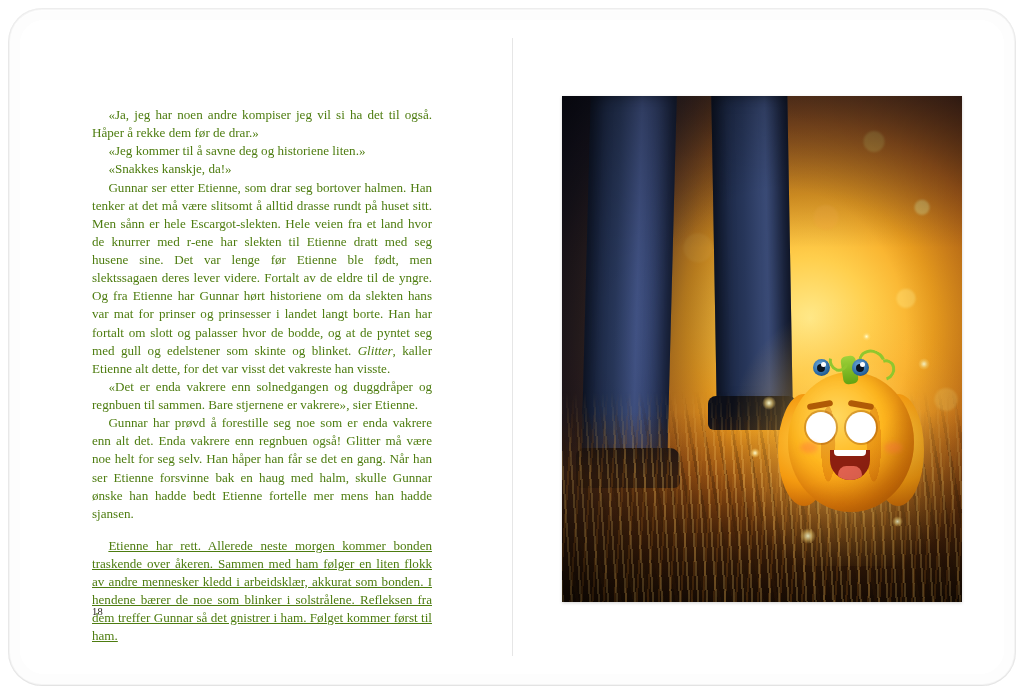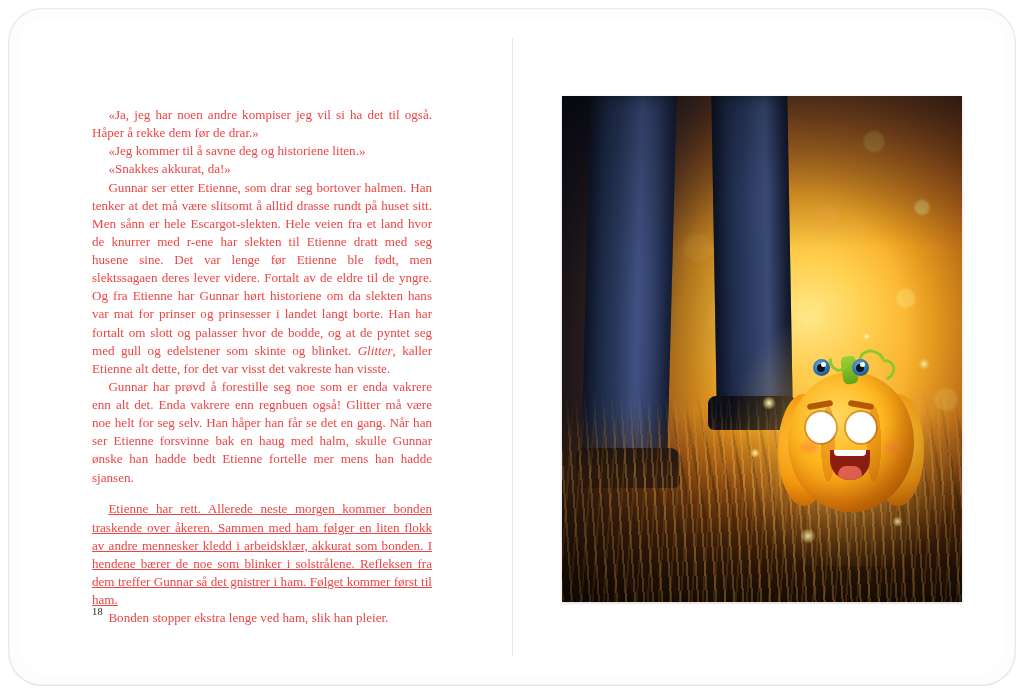--- a/index.html
+++ b/index.html
@@ -70,21 +70,21 @@
   }
 
   
   #left-page-body {
     position: absolute;
     left: 72px;
     top: 86px;
     width: 340px;
     font-size: 13.1px;
     line-height: 1.385;
-    color: #ef4444;
+    color: #4d7c0f;
     text-align: justify;
     hyphens: auto;
   }
   #left-page-body p {
     margin: 0;
     text-indent: 1.25em;
   }
   #left-page-body p.gap {
     margin-top: 1.05em;
     text-decoration: underline;
@@ -324,25 +324,25 @@
 
 <div id="device">
   <div id="device-inner">
 
     <div id="spread">
 
       <div class="page" id="page-left">
         <div id="left-page-body">
           <p>«Ja, jeg har noen andre kompiser jeg vil si ha det til også. Håper å rekke dem før de drar.»</p>
           <p>«Jeg kommer til å savne deg og historiene liten.»</p>
-          <p>«Snakkes akkurat, da!»</p>
+          <p>«Snakkes kanskje, da!»</p>
           <p>Gunnar ser etter Etienne, som drar seg bortover halmen. Han tenker at det må være slitsomt å alltid drasse rundt på huset sitt. Men sånn er hele Escargot-slekten. Hele veien fra et land hvor de knurrer med r-ene har slekten til Etienne dratt med seg husene sine. Det var lenge før Etienne ble født, men slektssagaen deres lever videre. Fortalt av de eldre til de yngre. Og fra Etienne har Gunnar hørt historiene om da slekten hans var mat for prinser og prinsesser i landet langt borte. Han har fortalt om slott og palasser hvor de bodde, og at de pyntet seg med gull og edelstener som skinte og blinket. <span class="italic">Glitter</span>, kaller Etienne alt dette, for det var visst det vakreste han visste.</p>
+          <p>«Det er enda vakrere enn solnedgangen og duggdråper og regnbuen til sammen. Bare stjernene er vakrere», sier Etienne.</p>
           <p>Gunnar har prøvd å forestille seg noe som er enda vakrere enn alt det. Enda vakrere enn regnbuen også! Glitter må være noe helt for seg selv. Han håper han får se det en gang. Når han ser Etienne forsvinne bak en haug med halm, skulle Gunnar ønske han hadde bedt Etienne fortelle mer mens han hadde sjansen.</p>
           <p class="gap">Etienne har rett. Allerede neste morgen kommer bonden traskende over åkeren. Sammen med ham følger en liten flokk av andre mennesker kledd i arbeidsklær, akkurat som bonden. I hendene bærer de noe som blinker i solstrålene. Refleksen fra dem treffer Gunnar så det gnistrer i ham. Følget kommer først til ham.</p>
-          <p>Bonden stopper ekstra lenge ved ham, slik han pleier.</p>
         </div>
         <div id="folio">18</div>
       </div>
 
       <div class="page" id="page-right">
         <div id="illustration">
           <div class="layer" id="bg-glow"></div>
           <div class="layer" id="bg-leaves"></div>
           <div class="layer" id="bg-dark-top"></div>
           <div class="layer" id="bg-darkleft"></div>

